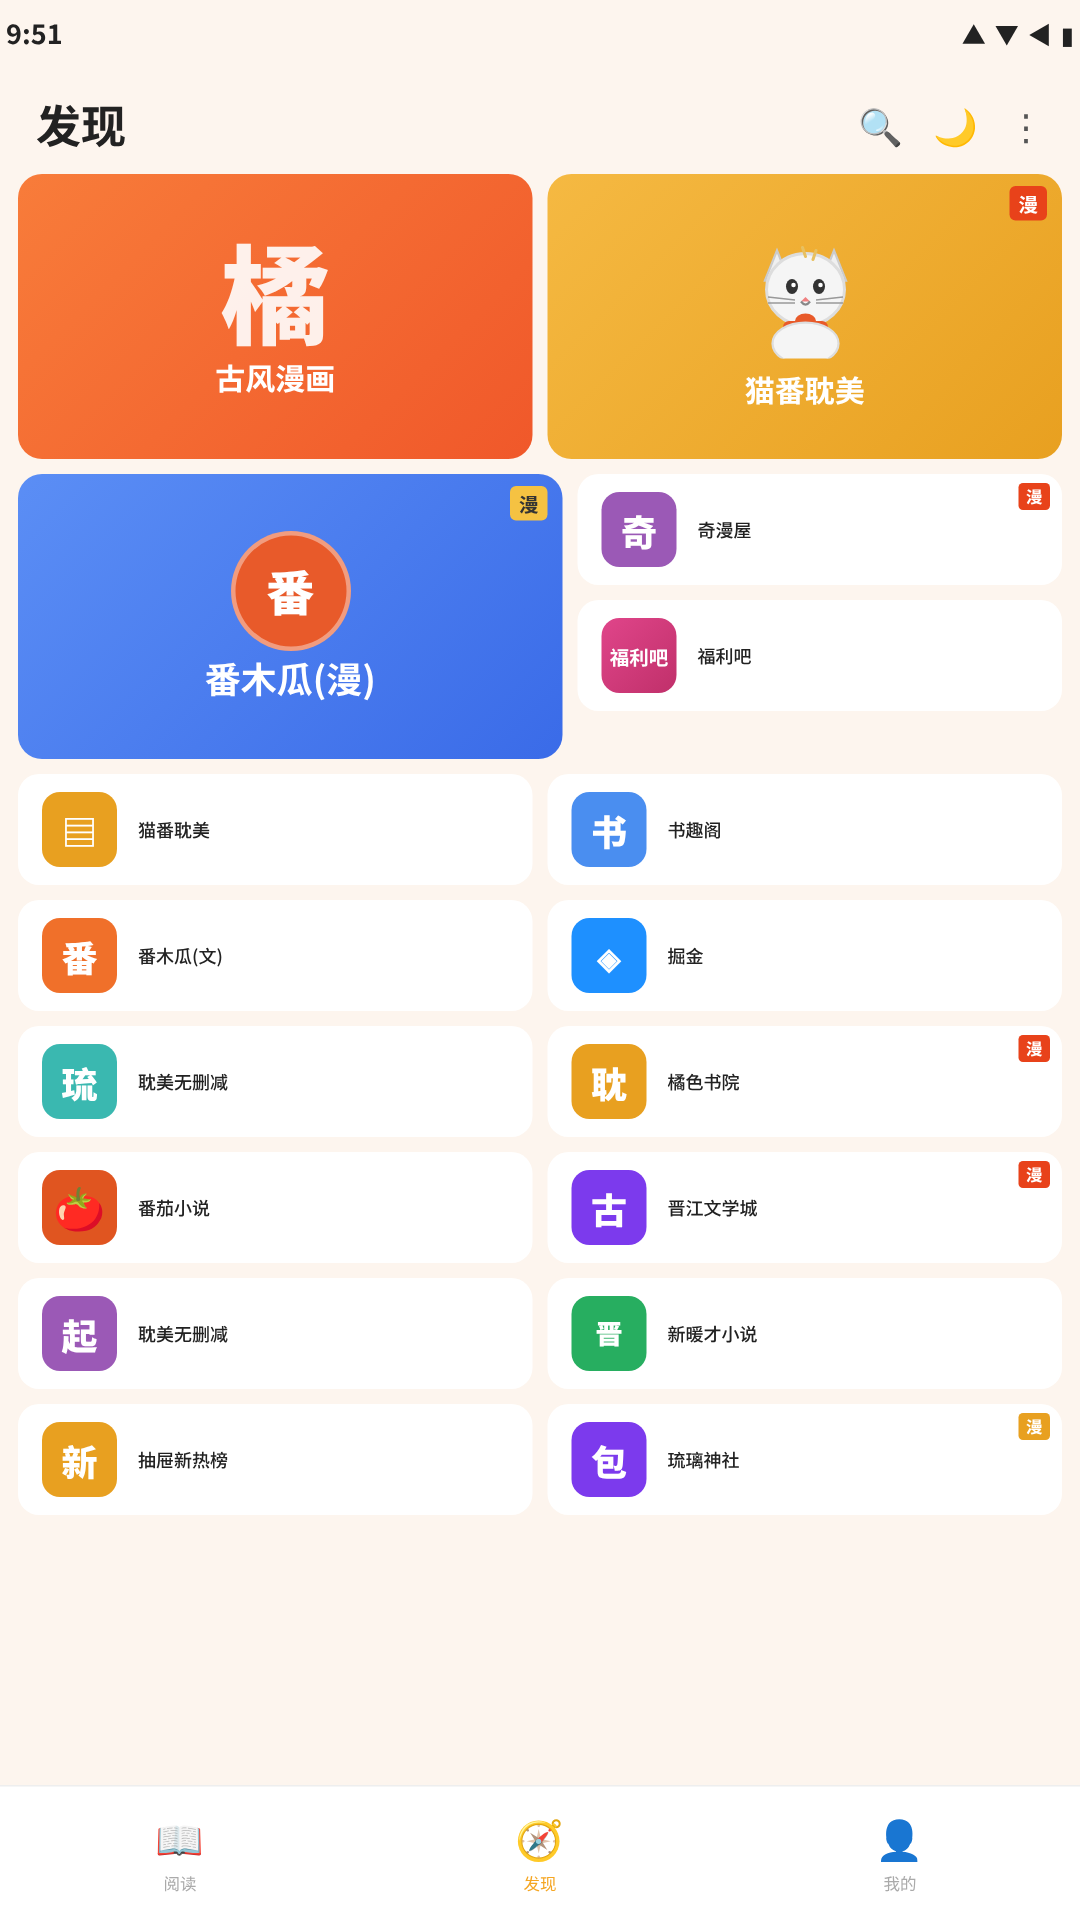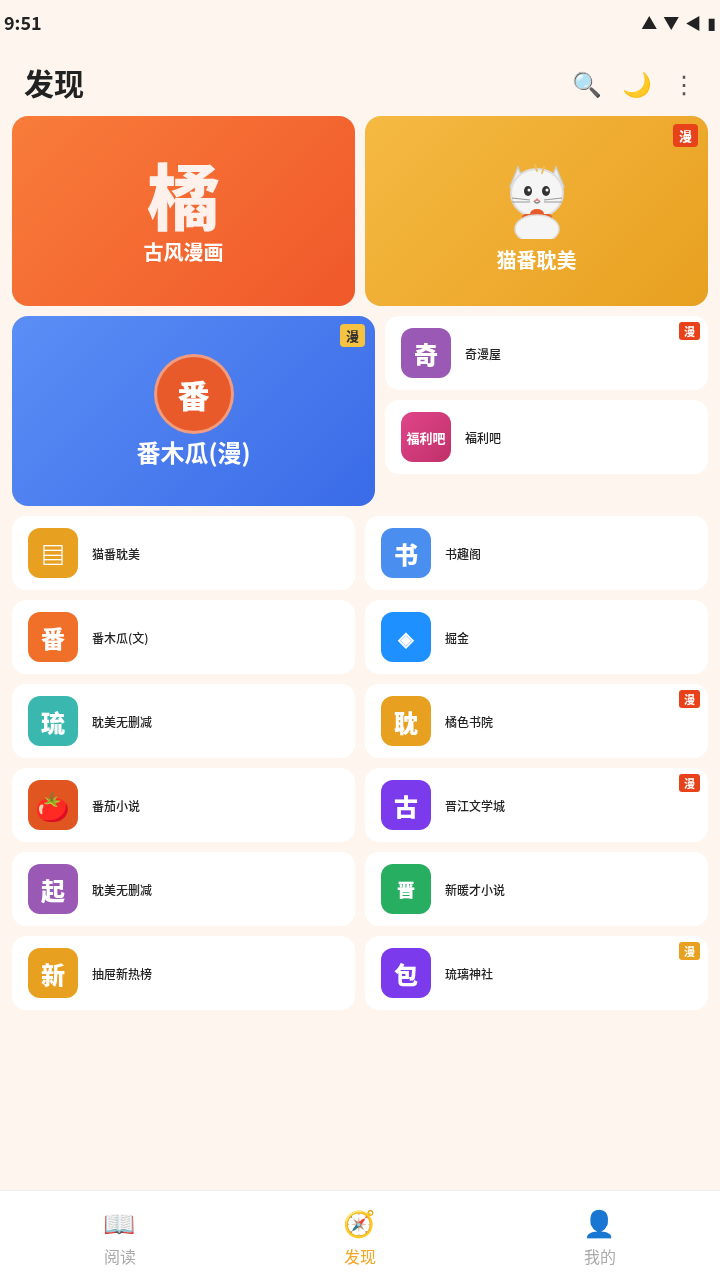--- a/index.html
+++ b/index.html
@@ -245,21 +245,21 @@
       flex: 1;
     }
     .nav-icon {
       font-size: 26px;
       color: #aaa;
     }
     .nav-icon.active {
       color: #f5a623;
     }
     .nav-label {
-      font-size: 16px;
+      font-size: 11px;
       color: #aaa;
     }
     .nav-label.active {
       color: #f5a623;
     }
     .icon-orange { background: #f0702a; }
     .icon-teal { background: #3ab8b0; }
     .icon-blue { background: #4a8ef0; }
     .icon-purple { background: #9b59b6; }
     .icon-red { background: #e74c3c; }

